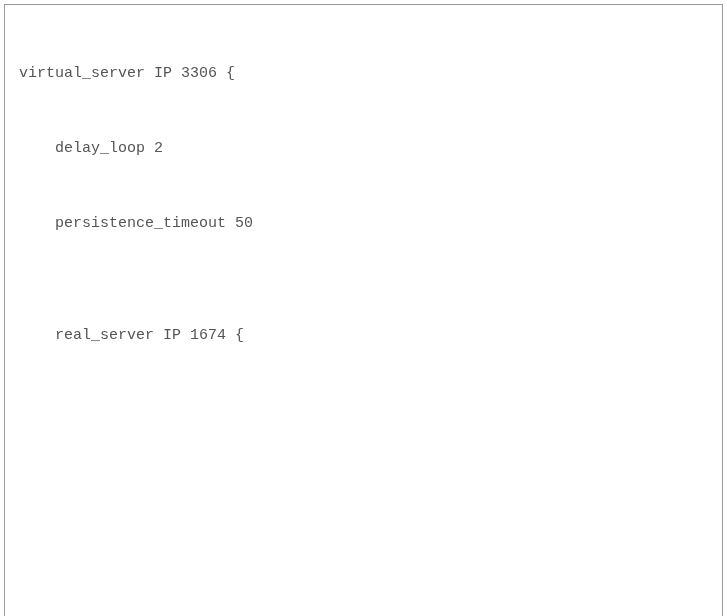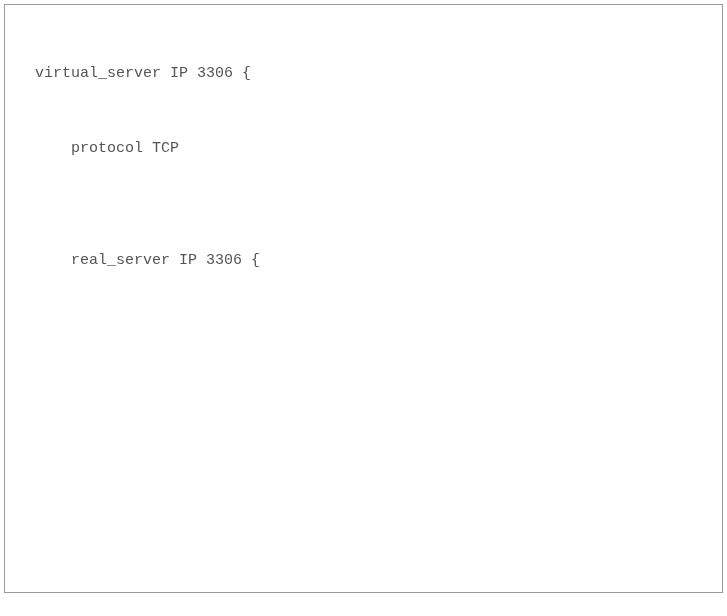--- a/index.html
+++ b/index.html
@@ -16,31 +16,31 @@
       padding: 0;
     }
     .code-box {
       border: 1px solid #999999;
       padding: 12px 14px;
       margin: 4px;
       white-space: pre;
     }
     .code-line {
       display: block;
-      margin-left: 16px;
     }
   </style>
 </head>
 <body>
 
 <div class="code-box">
 <span class="code-line">virtual_server IP 3306 {</span>
-<span class="code-line">    protocol TCP</span>
+<span class="code-line">    delay_loop 2</span>
+<span class="code-line">    persistence_timeout 50</span>
 <span class="code-line"></span>
-<span class="code-line">    real_server IP 3306 {</span>
+<span class="code-line">    real_server IP 1674 {</span>
 
 
 
 
 
 
 
 </div>
 
 </body></html>

